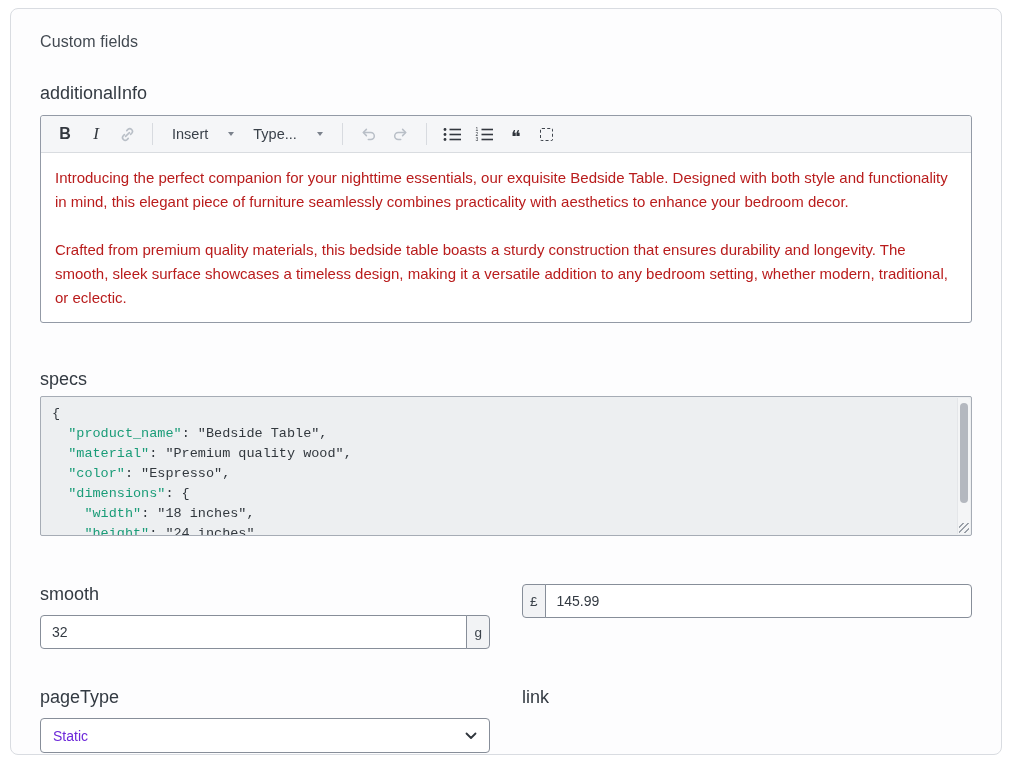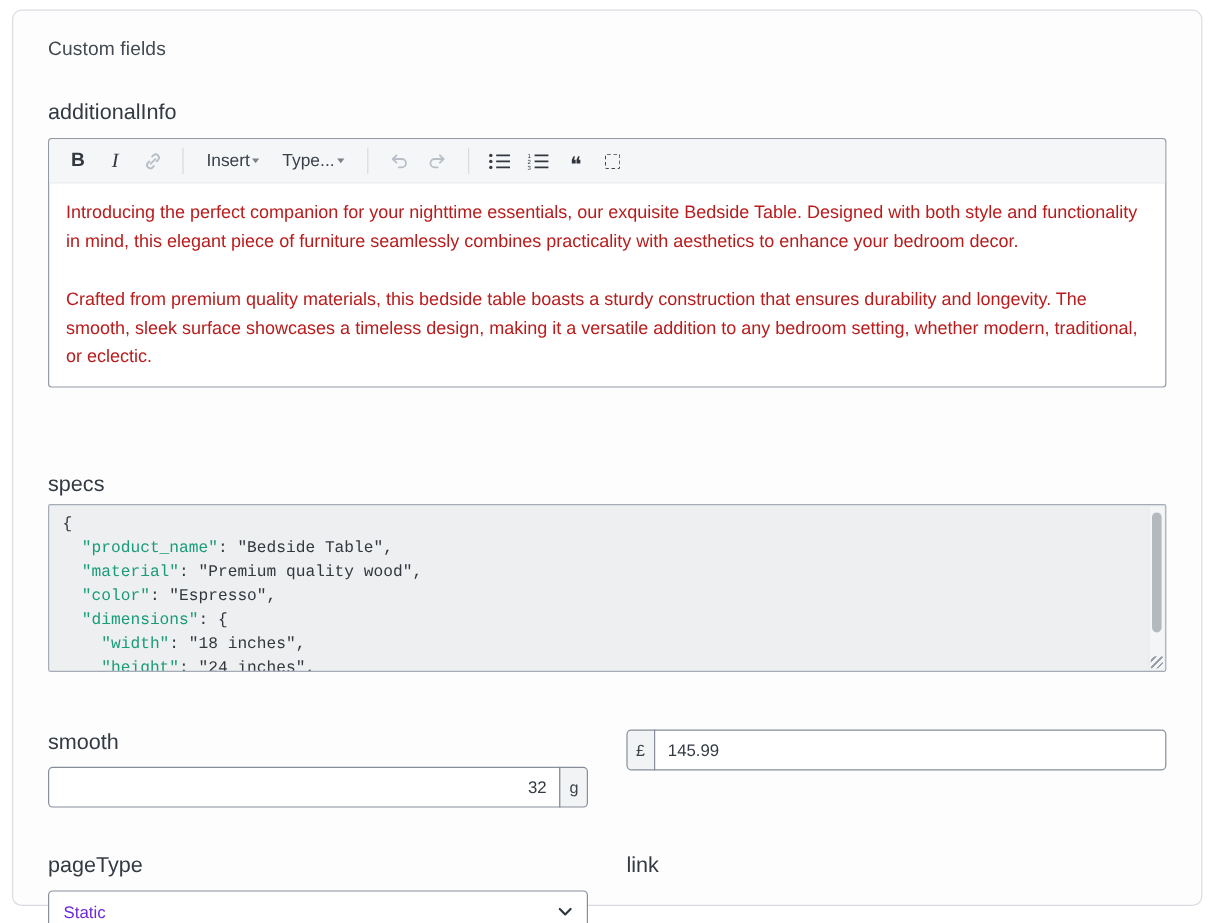--- a/index.html
+++ b/index.html
@@ -24,33 +24,33 @@
     background: #f5f6f8; border-bottom: 1px solid #d9dce0; border-radius: 3px 3px 0 0;
     padding: 0 12px;
   }
   .tb-btn {
     border: 0; background: transparent; display: inline-flex; align-items: center;
     justify-content: center; min-width: 24px; height: 26px; padding: 0 3px;
     cursor: pointer; color: #33383f;
   }
   .tb-bold { font-weight: 700; font-size: 16px; }
   .tb-italic { font-family: "Liberation Serif", serif; font-style: italic; font-size: 17px; }
-  .tb-drop { font-size: 14.5px; color: #3a414a; gap: 2px; padding: 0 6px; }
+  .tb-drop { font-size: 14.5px; color: #3a414a; gap: 20px; padding: 0 6px; }
   .tb-caret { width: 0; height: 0; border-left: 3.5px solid transparent;
     border-right: 3.5px solid transparent; border-top: 4.5px solid #7b828c; }
   .tb-sep { width: 1px; height: 22px; background: #d8dbe0; margin: 0 6px; }
   .tb-quote { font-size: 18px; line-height: 1; color: #2f353c; padding-top: 6px; }
   .tb-box { width: 13px; height: 13px; border: 1.5px dashed #3f454d; border-radius: 2px; display: inline-block; }
 
   .rte-content { padding: 13px 14px 12px; font-size: 15px; line-height: 24px; color: #b91c1c; }
   .rte-content p { margin-bottom: 24px; }
   .rte-content p:last-child { margin-bottom: 0; }
 
   
-  .specs-label { margin-top: 70px; }
+  .specs-label { margin-top: 46px; }
   .specs-box {
     position: relative; margin-top: 6px; height: 140px; overflow: hidden;
     background: #edeff1; border: 1px solid #a6acb5; border-radius: 2px;
   }
   .code-area {
     padding: 7px 24px 0 11px; font-family: "Liberation Mono", "DejaVu Sans Mono", monospace;
     font-size: 13.5px; line-height: 20px; color: #32383e;
   }
   .code-line { white-space: pre; }
   .tok-key { color: var(--key-color, #1a9c78); }
@@ -73,21 +73,21 @@
   .row-1 { margin-top: 48px; }
   .row-2 { margin-top: 38px; }
   .field-row .field-label { display: block; margin-bottom: 10px; }
 
   .igroup { display: flex; width: 100%; }
   .igroup input {
     flex: 1; min-width: 0; height: 34px; border: 1px solid #878e99; background: #ffffff;
     font-family: "Liberation Sans", sans-serif; font-size: 14px; color: #333a42;
     padding: 0 11px; border-radius: 4px; outline: none;
   }
-  .igroup input.flat-right { border-radius: 4px 0 0 4px; text-align: right; }
+  .igroup input.flat-right { border-radius: 4px 0 0 4px; }
   .igroup input.flat-left  { border-radius: 0 4px 4px 0; }
   .addon {
     display: flex; align-items: center; justify-content: center; height: 34px;
     border: 1px solid #878e99; background: #f2f3f5; color: #3c434b; font-size: 13.5px;
     padding: 0 7px;
   }
   .addon-right { border-radius: 0 4px 4px 0; margin-left: -1px; }
   .addon-left  { border-radius: 4px 0 0 4px; margin-right: -1px; }
 
   .select-wrap { position: relative; width: 100%; }

